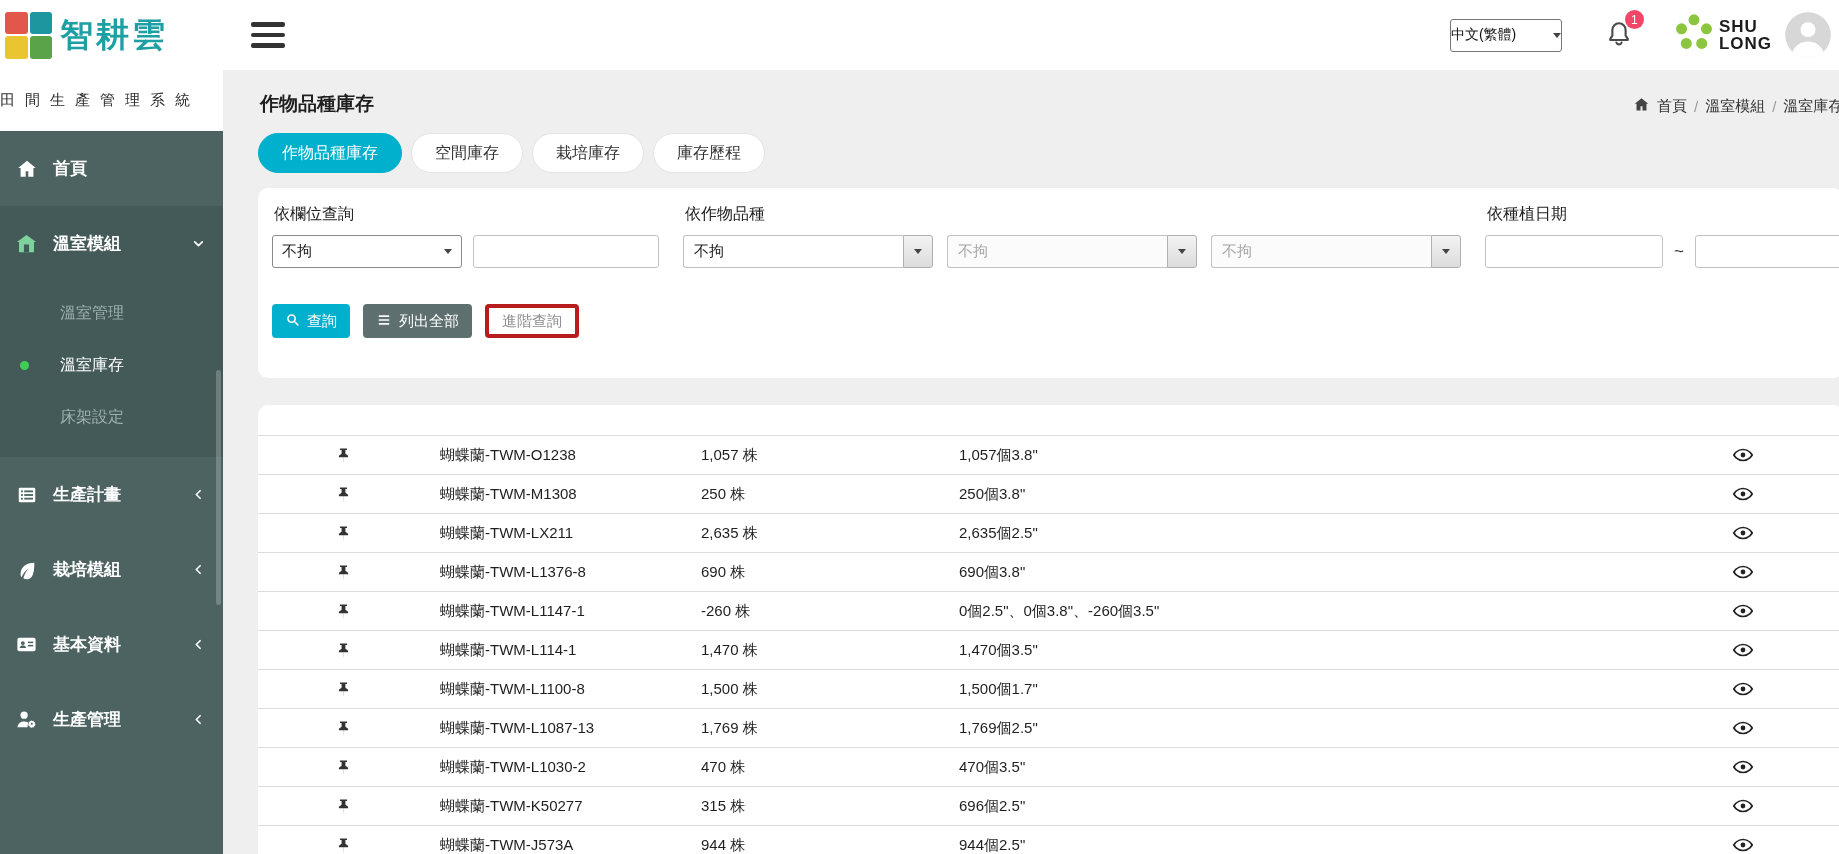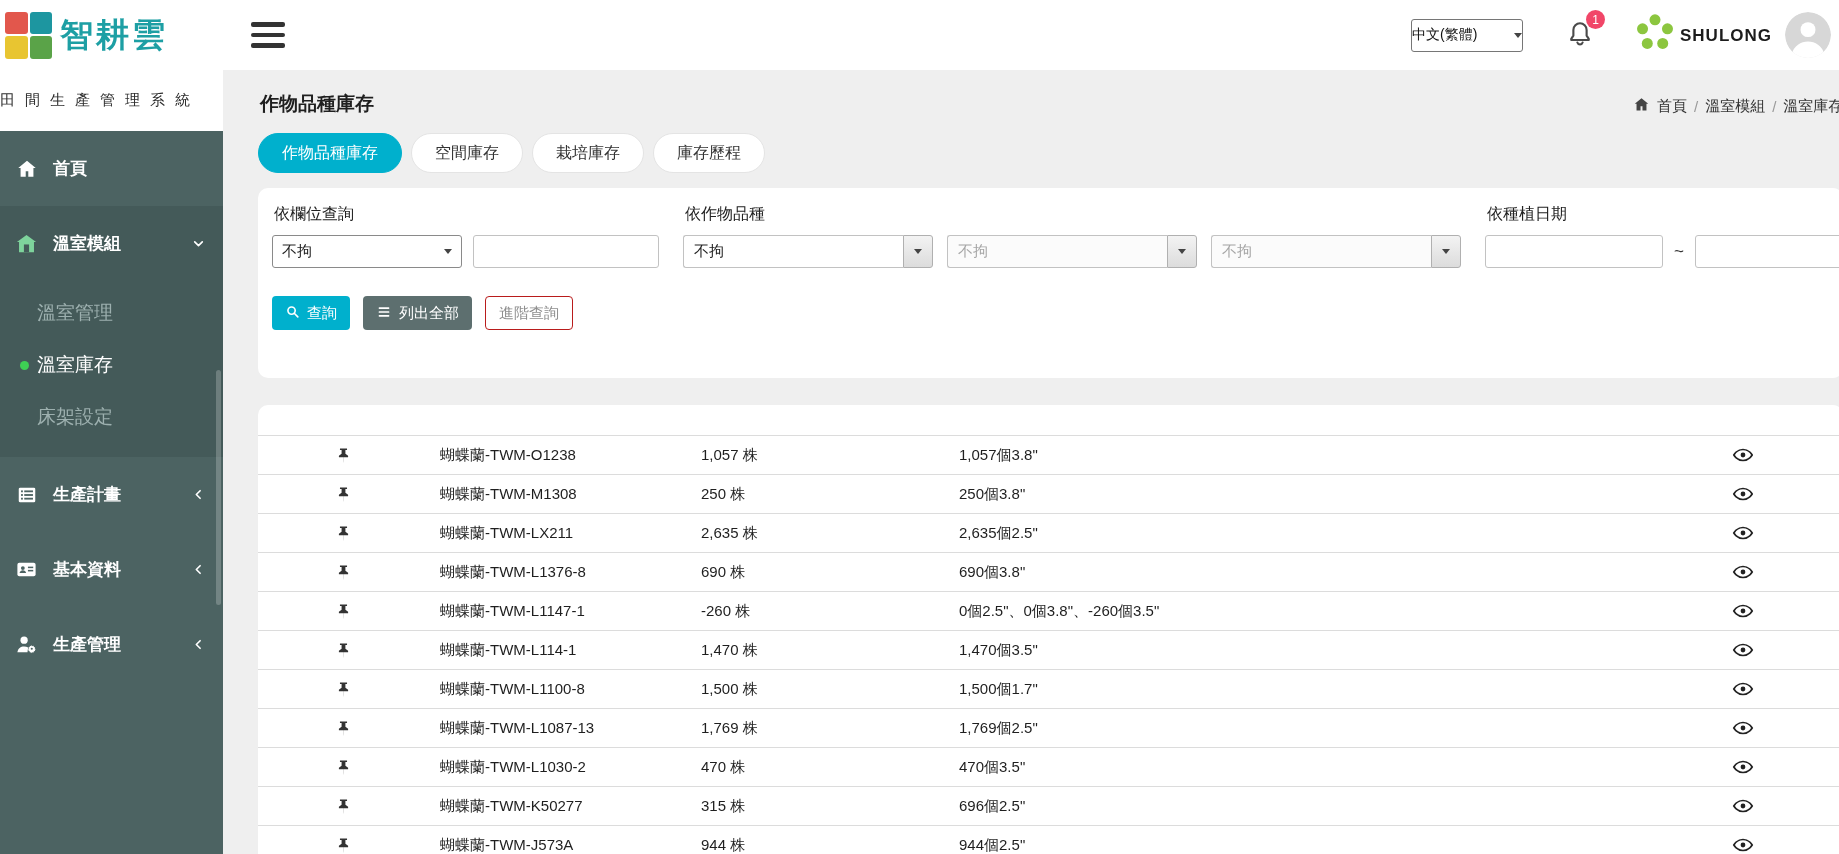--- a/index.html
+++ b/index.html
@@ -22,36 +22,36 @@
   .logo-mark span{border-radius:3px;display:block;}
   .tile1{background:#e2574c}.tile2{background:#1d96a0}.tile3{background:#e8c531}.tile4{background:#5aa348}
   .logo-text{font-size:33px;font-weight:700;color:var(--logo-teal);letter-spacing:3px;white-space:nowrap;}
   .hamburger{margin-left:24px;background:none;border:none;display:flex;flex-direction:column;gap:6px;cursor:pointer;padding:4px;}
   .hamburger span{width:34px;height:4.5px;background:#333;border-radius:2px;display:block;}
   .lang-select{margin-left:auto;width:112px;height:33px;border:1px solid #767676;border-radius:3px;display:flex;align-items:center;justify-content:space-between;padding:0 0;font-size:14px;color:#111;cursor:pointer;background:#fff;}
   .caret{width:0;height:0;border-left:4.5px solid transparent;border-right:4.5px solid transparent;border-top:5.5px solid #444;}
   .bell-wrap{position:relative;margin-left:42px;cursor:pointer;display:flex;}
   .badge{position:absolute;top:-8px;right:-10px;min-width:19px;height:19px;border-radius:10px;background:var(--badge);color:#fff;font-size:12px;display:flex;align-items:center;justify-content:center;padding:0 2px;}
   .brand{display:flex;align-items:center;gap:3px;margin-left:38px;}
-  .brand-text{display:flex;flex-direction:row;font-size:17px;font-weight:800;color:#1c1c1c;line-height:17px;letter-spacing:1px;}
+  .brand-text{display:flex;flex-direction:column;font-size:17px;font-weight:800;color:#1c1c1c;line-height:17px;letter-spacing:1px;}
   .avatar{width:46px;height:46px;border-radius:50%;overflow:hidden;margin-left:13px;margin-right:8px;cursor:pointer;flex:0 0 46px;}
 
   
   .content-row{display:flex;height:784px;}
 
   
   .sidebar{position:relative;width:223px;flex:0 0 223px;background:var(--sidebar);}
   .side-subtitle{height:61px;background:#fff;color:#2e2e2e;font-size:15px;font-weight:500;letter-spacing:10px;white-space:nowrap;overflow:hidden;display:flex;align-items:center;padding-left:0;}
   .nav-item{height:75px;display:flex;align-items:center;gap:13px;padding:0 18px 0 13px;color:#fff;font-size:17px;font-weight:700;cursor:pointer;}
   .nav-icon{width:27px;display:flex;justify-content:center;}
   .nav-label{flex:1;}
   .nav-chevron{display:flex;}
   .nav-group.expanded{background:var(--sidebar-dark);}
   .submenu{padding:6px 0 14px;}
-  .submenu-item{position:relative;height:52px;display:flex;align-items:center;padding-left:37px;color:#9db0af;font-size:19px;cursor:pointer;}
+  .submenu-item{position:relative;height:52px;display:flex;align-items:center;padding-left:60px;color:#9db0af;font-size:16px;cursor:pointer;}
   .submenu-item.active{color:#fff;}
   .dot{position:absolute;left:20px;top:50%;margin-top:-4.5px;width:9px;height:9px;border-radius:50%;background:var(--active-dot);}
   .side-scroll-thumb{position:absolute;right:2px;top:300px;width:5px;height:235px;border-radius:3px;background:rgba(255,255,255,.22);}
 
   
   .main{flex:1;position:relative;overflow:hidden;background:#efefef;}
   .main-inner{width:1660px;padding-left:35px;}
   .page-title{margin:20px 0 0 2px;font-size:19px;line-height:28px;color:#1f1f1f;font-weight:700;}
   .breadcrumb{position:absolute;left:1410px;top:26px;display:flex;align-items:center;gap:7px;font-size:15px;color:#333;white-space:nowrap;}
   .breadcrumb .crumb{color:#333;text-decoration:none;cursor:pointer;}
@@ -67,25 +67,25 @@
   .frow{display:flex;align-items:center;gap:11px;}
   .select-box{width:190px;height:33px;border:1px solid #8a8a8a;border-radius:3px;background:#fff;display:flex;align-items:center;justify-content:space-between;padding:0 9px;font-size:15px;color:#222;cursor:pointer;}
   .text-input,.date-input{height:33px;border:1px solid #c2c2c2;border-radius:3px;padding:0 8px;font-size:15px;font-family:inherit;color:#333;background:#fff;}
   .text-input{width:186px;}
   .date-input{width:178px;}
   .combo{display:flex;height:33px;cursor:pointer;}
   .combo-value{width:220px;border:1px solid #c2c2c2;border-right:none;border-radius:3px 0 0 3px;display:flex;align-items:center;padding:0 10px;font-size:15px;color:#222;background:#fff;}
   .combo-btn{width:30px;border:1px solid #b0b0b0;border-radius:0 3px 3px 0;background:linear-gradient(#f3f3f3,#dcdcdc);display:flex;align-items:center;justify-content:center;}
   .combo.disabled .combo-value{color:#a6a6a6;background:#fbfbfb;}
   .tilde{font-size:17px;color:#333;padding:0 3px;}
-  .actions{display:flex;gap:13px;margin-top:28px;}
+  .actions{display:flex;gap:13px;margin-top:36px;}
   .btn{height:34px;border:none;border-radius:4px;display:inline-flex;align-items:center;gap:7px;padding:0 13px;font-size:15px;font-family:inherit;cursor:pointer;}
   .btn-primary{background:var(--accent);color:#fff;}
   .btn-dark{background:var(--dark-button);color:#fff;}
-  .btn-ghost{background:#fff;border:1px solid #b91c1c;color:#8d8d8d;}
+  .btn-ghost{background:#fff;border:4px solid #b91c1c;color:#8d8d8d;}
 
   .table-card{margin-top:27px;width:1585px;height:470px;background:#fff;border-radius:10px;overflow:hidden;}
   .t-row{display:grid;grid-template-columns:170px 261px 258px 1fr 200px;align-items:center;height:39px;border-top:1px solid #dcdcdc;font-size:15px;color:#1f1f1f;}
   .t-row.sliver{height:30px;border-top:none;}
   .cell-pin,.cell-eye{display:flex;justify-content:center;align-items:center;}
   .cell-name,.cell-qty,.cell-detail{padding-left:12px;white-space:nowrap;overflow:hidden;}
   .icon-btn{background:none;border:none;cursor:pointer;display:flex;padding:2px;}
 </style>
 </head>
 <body>
@@ -207,20 +207,33 @@
           </svg>
         </span>
         <span class="nav-label">生產計畫</span>
         <span class="nav-chevron">
           <svg width="13" height="13" viewBox="0 0 24 24" fill="none" stroke="#fff" stroke-width="3" stroke-linecap="round" stroke-linejoin="round">
               <path d="M15 5l-7 7 7 7"></path>
             </svg>
         </span>
       </div>
 
+      <div class="nav-item">
+        <span class="nav-icon">
+          <svg width="22" height="22" viewBox="0 0 24 24">
+              <path fill="#fff" d="M20 4c-9 0-15 5-15 12 0 2 .6 3.3 1 4 3-7 8-10 8-10s-4 4-6 11c1 .6 2.4 1 4 1 7 0 8-9 8-18z"></path>
+            </svg>
+        </span>
+        <span class="nav-label">栽培模組</span>
+        <span class="nav-chevron">
+          <svg width="13" height="13" viewBox="0 0 24 24" fill="none" stroke="#fff" stroke-width="3" stroke-linecap="round" stroke-linejoin="round">
+              <path d="M15 5l-7 7 7 7"></path>
+            </svg>
+        </span>
+      </div>
 
       <div class="nav-item">
         <span class="nav-icon">
           <svg width="23" height="23" viewBox="0 0 24 24">
             <rect x="2.5" y="5" width="19" height="14" rx="2" fill="#fff"></rect>
             <circle cx="8.2" cy="10.5" r="2" fill="#4c6362"></circle>
             <path d="M4.8 15.6c.4-1.8 1.8-2.7 3.4-2.7s3 1 3.4 2.7z" fill="#4c6362"></path>
             <rect x="13.5" y="9" width="5.5" height="1.6" fill="#4c6362"></rect>
             <rect x="13.5" y="12.4" width="5.5" height="1.6" fill="#4c6362"></rect>
           </svg>

